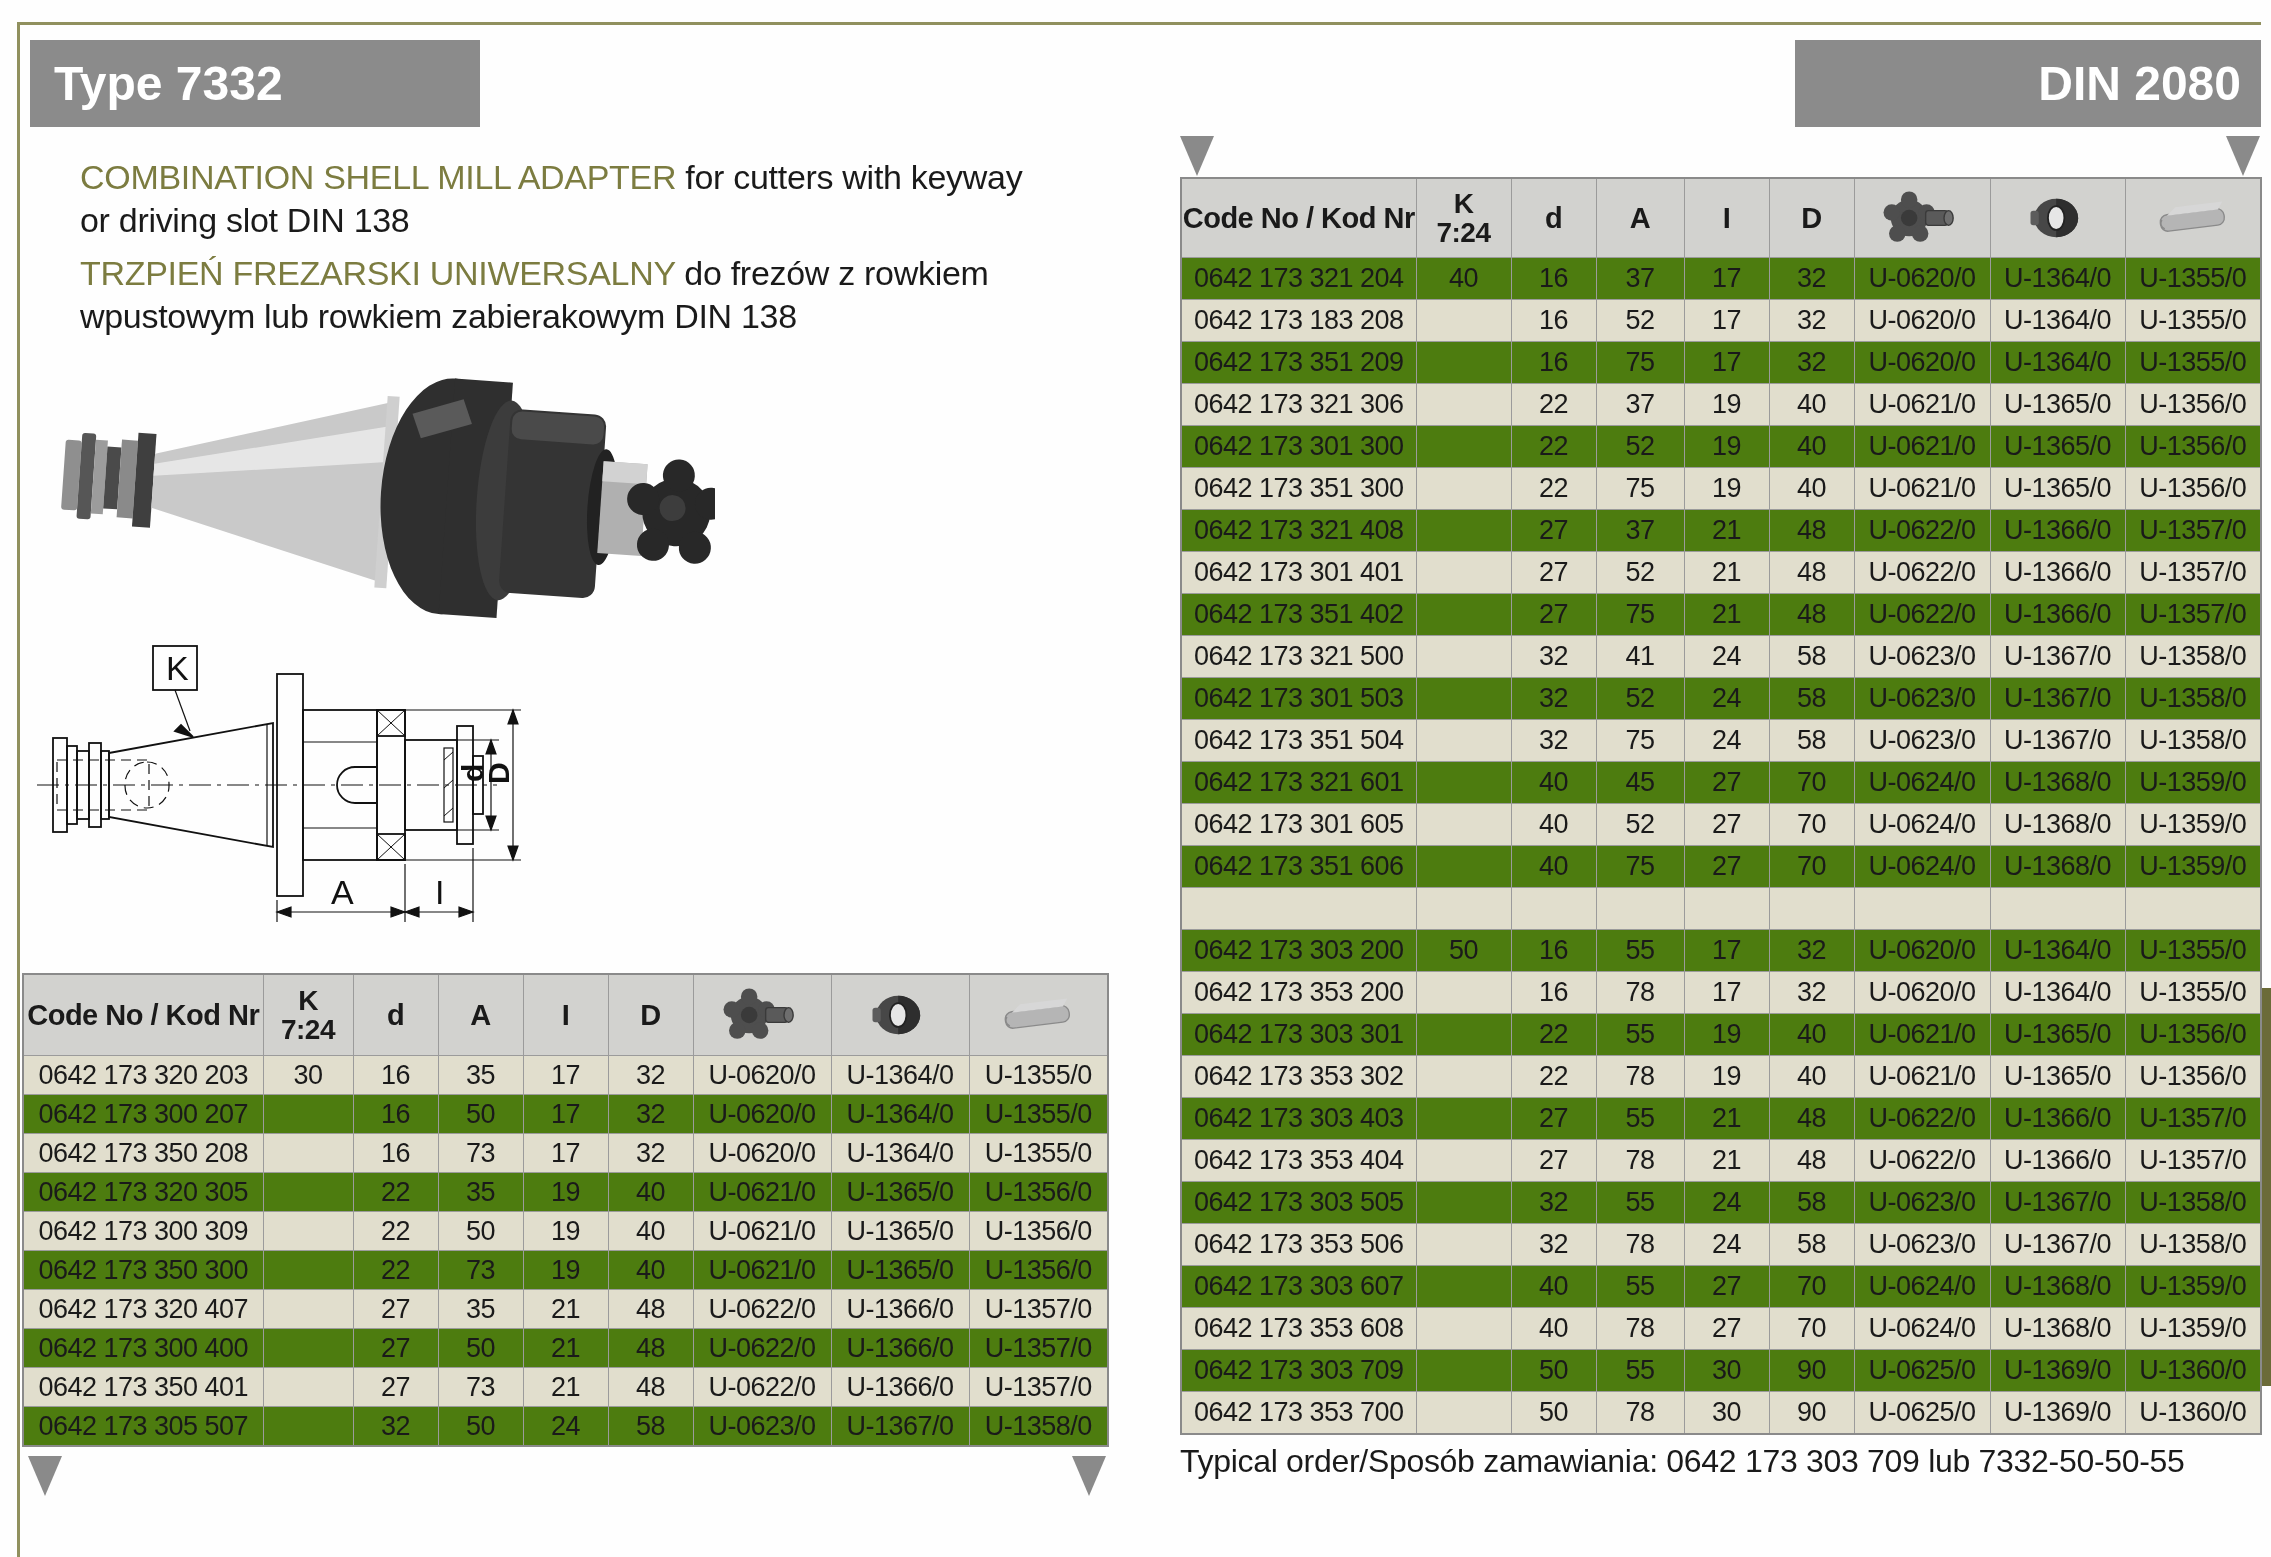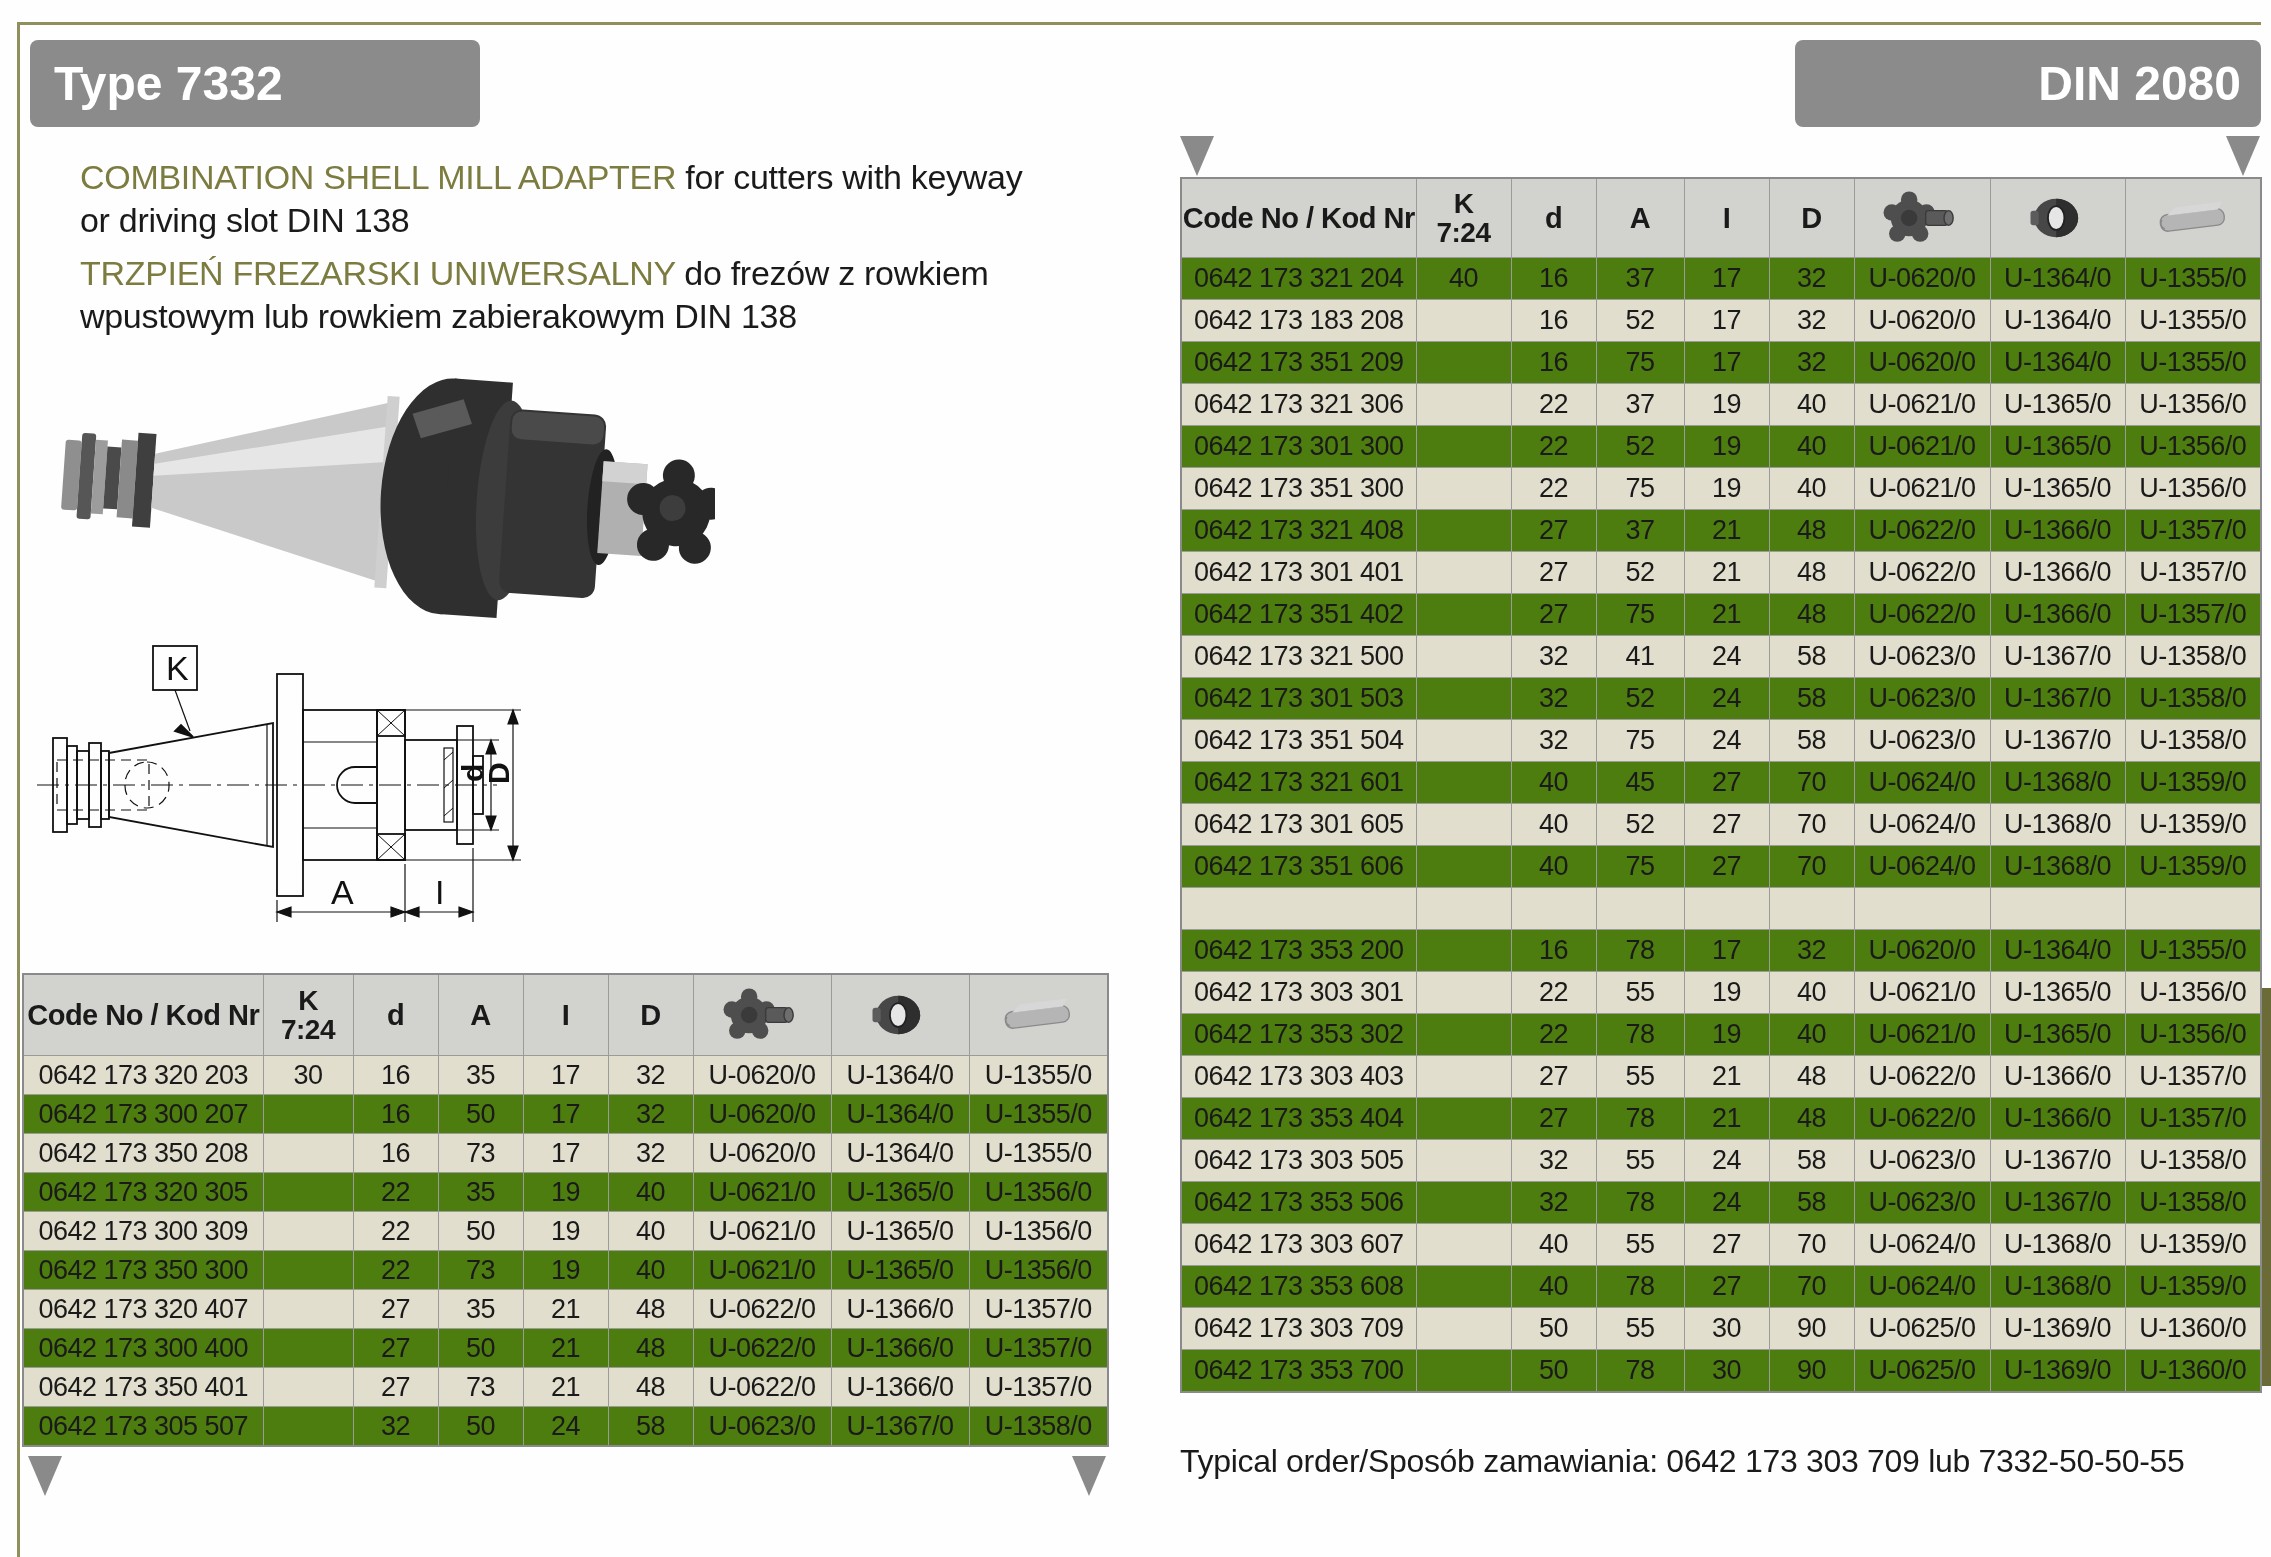--- a/index.html
+++ b/index.html
@@ -7,21 +7,21 @@
         font-family:"Liberation Sans", sans-serif;color:#1a1a1a;}
 
   
   .rule{position:absolute;background:#90905e;}
   #rule-top{left:18px;top:22px;width:2243px;height:3px;}
   #rule-left{left:17px;top:22px;width:3px;height:1535px;}
   #bar-right{position:absolute;left:2256px;top:988px;width:15px;height:398px;background:#6b6b38;}
 
   
   .title-box{position:absolute;top:40px;height:87px;background:#8b8b8b;color:#ffffff;
-             font-weight:bold;font-size:48px;line-height:87px;border-radius:8px;}
+             font-weight:bold;font-size:48px;line-height:87px;}
   #type-box{left:30px;width:450px;padding-left:24px;box-sizing:border-box;}
   #din-box{left:1795px;width:466px;text-align:right;padding-right:20px;box-sizing:border-box;}
 
   
   .desc{position:absolute;left:80px;font-size:34px;line-height:43px;letter-spacing:-0.3px;}
   .desc .lead{font-weight:normal;color:#7c7c40;}
   #desc-en{top:156px;}
   #desc-pl{top:252px;}
 
   
@@ -570,20 +570,31 @@
           <td></td>
           <td></td>
           <td></td>
           <td></td>
           <td></td>
           <td></td>
           <td></td>
           <td></td>
         </tr>
         <tr>
+          <td>0642 173 303 200</td>
+          <td>50</td>
+          <td>16</td>
+          <td>55</td>
+          <td>17</td>
+          <td>32</td>
+          <td>U-0620/0</td>
+          <td>U-1364/0</td>
+          <td>U-1355/0</td>
+        </tr>
+        <tr>
           <td>0642 173 353 200</td>
           <td></td>
           <td>16</td>
           <td>78</td>
           <td>17</td>
           <td>32</td>
           <td>U-0620/0</td>
           <td>U-1364/0</td>
           <td>U-1355/0</td>
         </tr>

